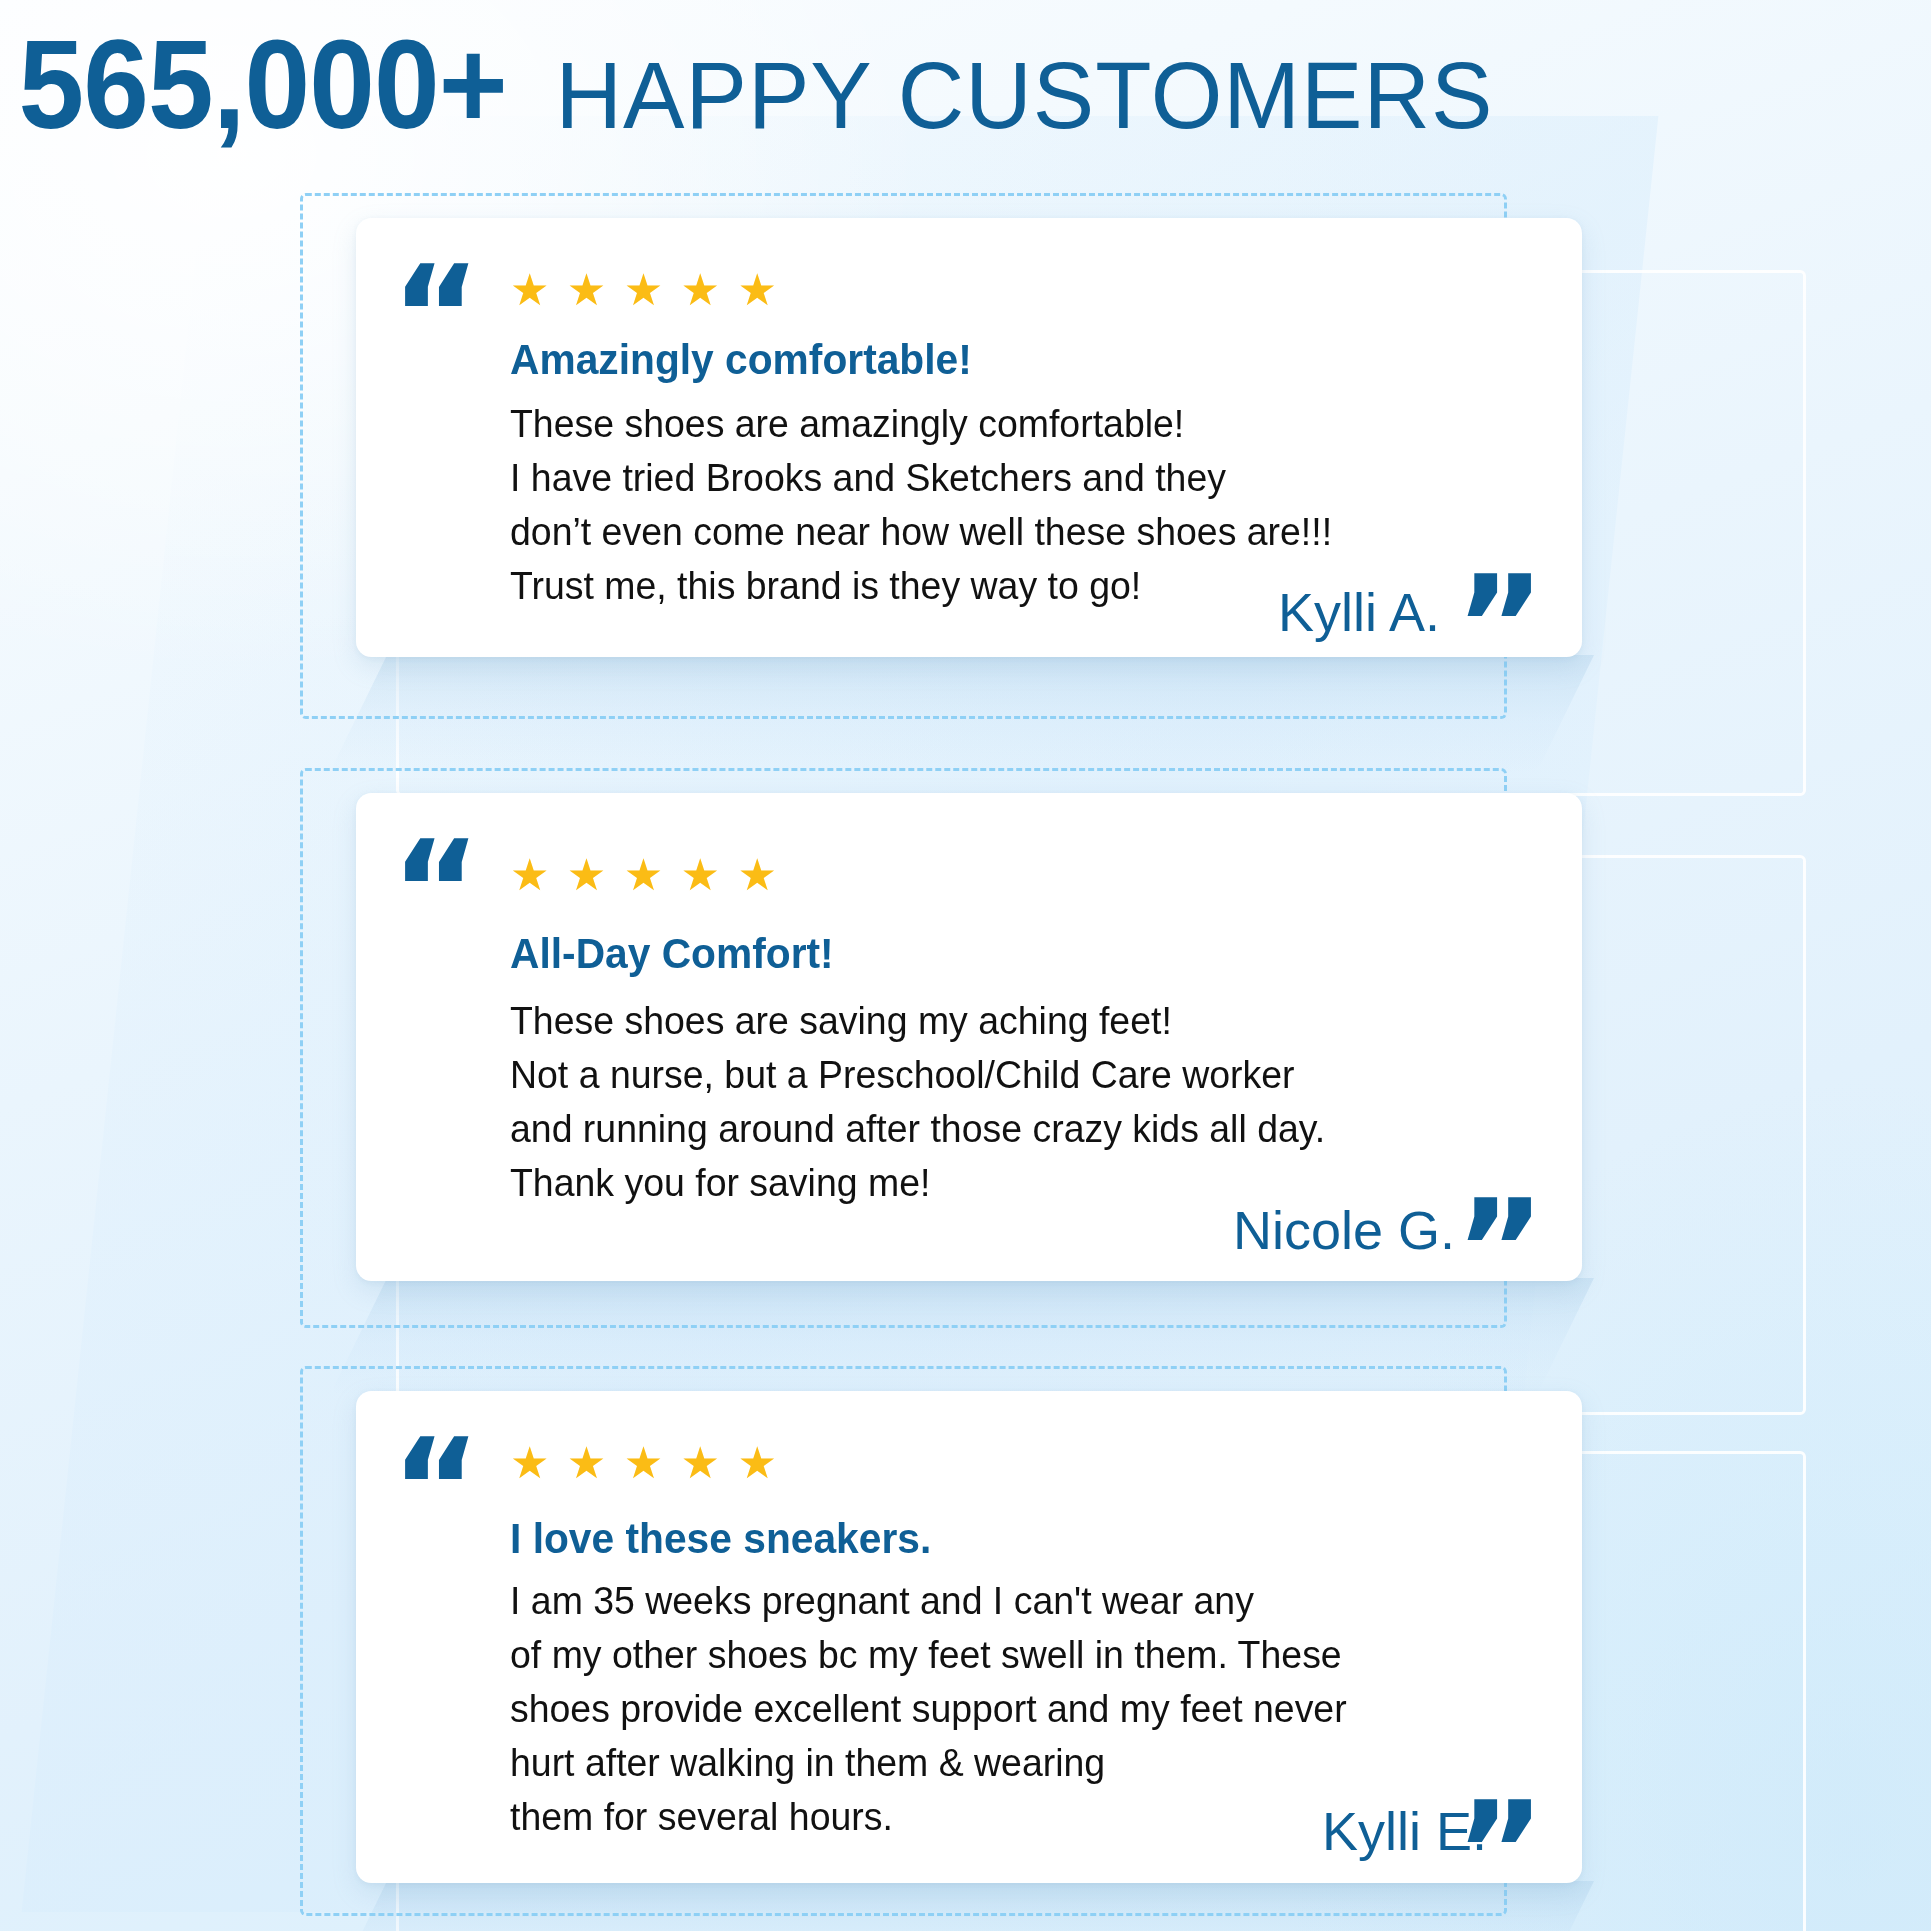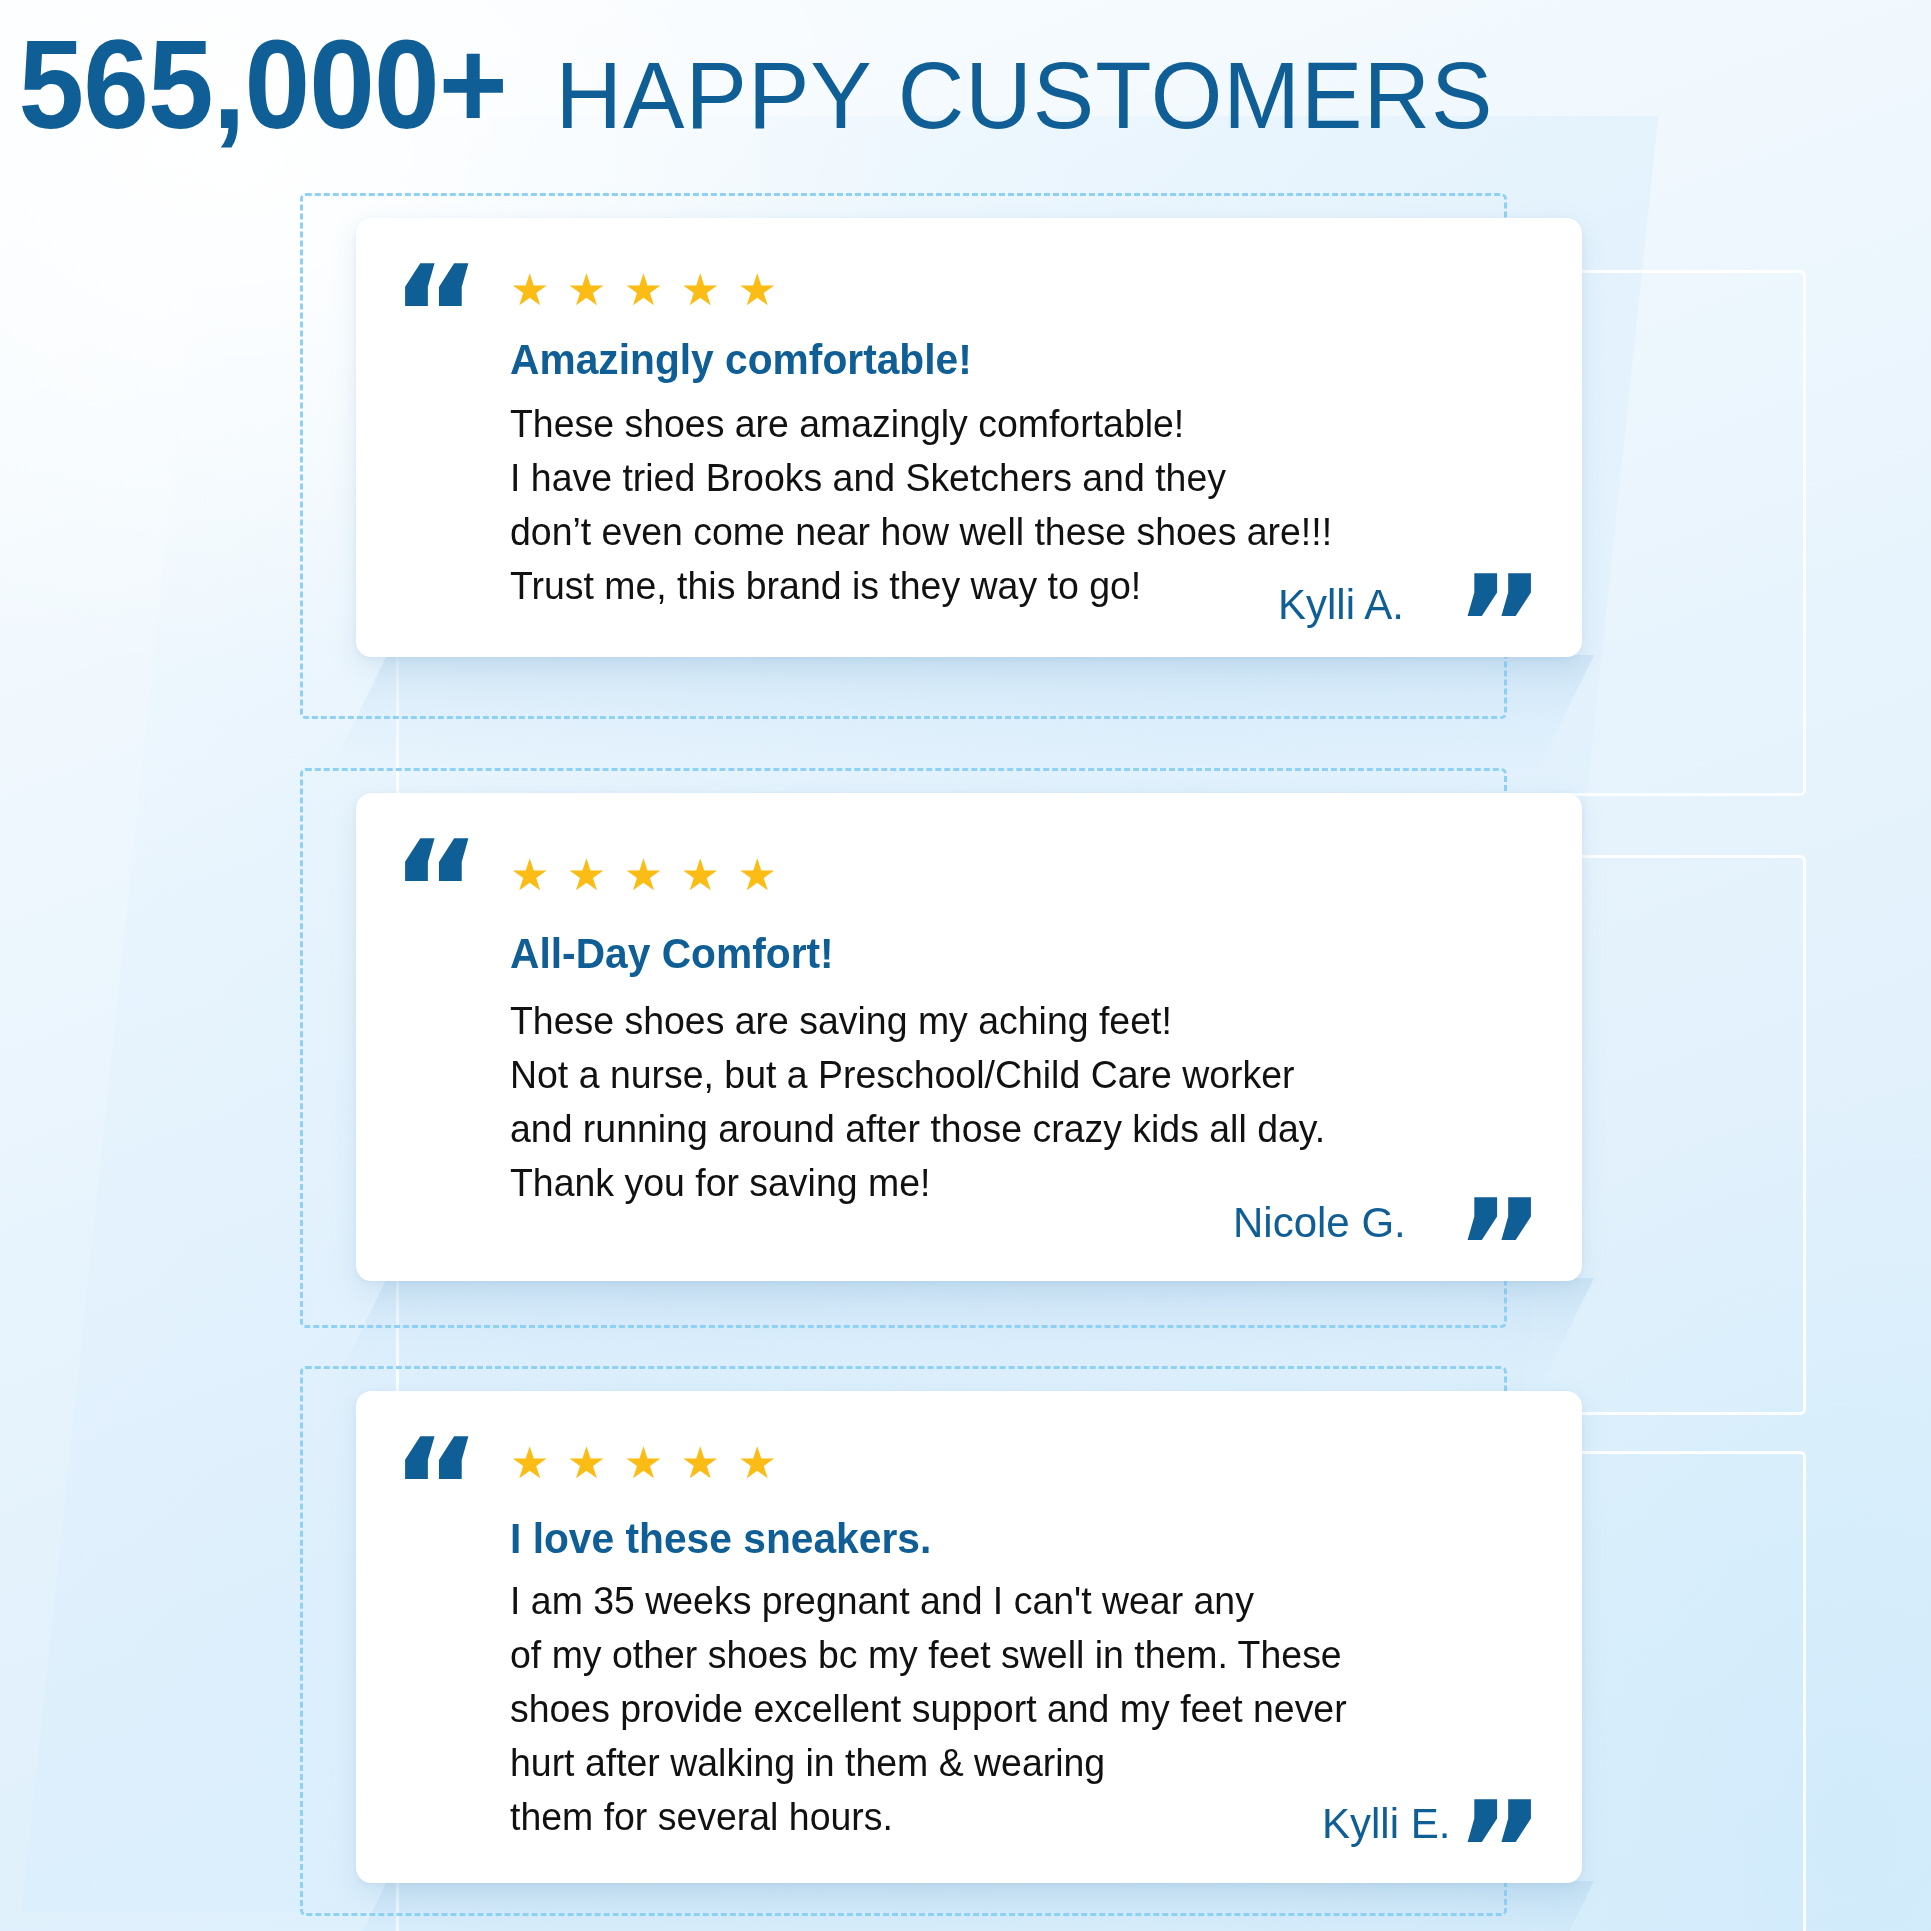--- a/index.html
+++ b/index.html
@@ -172,21 +172,21 @@
     white-space: pre-line;
     transform: scaleX(0.96);
     transform-origin: left top;
   }
 
   .rauthor {
     position: absolute;
     color: #0f5f96;
     font-family: "Liberation Sans Narrow", "Liberation Sans", sans-serif;
     font-weight: 400;
-    font-size: 42px;
+    font-size: 54px;
     white-space: nowrap;
   }
 
   
   
   #block1 { left: 290px; top: 193px; width: 1429px; height: 541px; }
   #block1 .frame-dashed { left: 9.7px;  top: 0px;   width: 1207px; height: 526px; }
   #block1 .frame-ghost  { left: 106px; top: 77px;  width: 1410px; height: 526px; }
   #block1 .card         { left: 66px;  top: 25px;  width: 1226px; height: 439px; }
   #block1 .card-shadow  { left: 97px; top: 462px; width: 1207px; height: 116px; }

